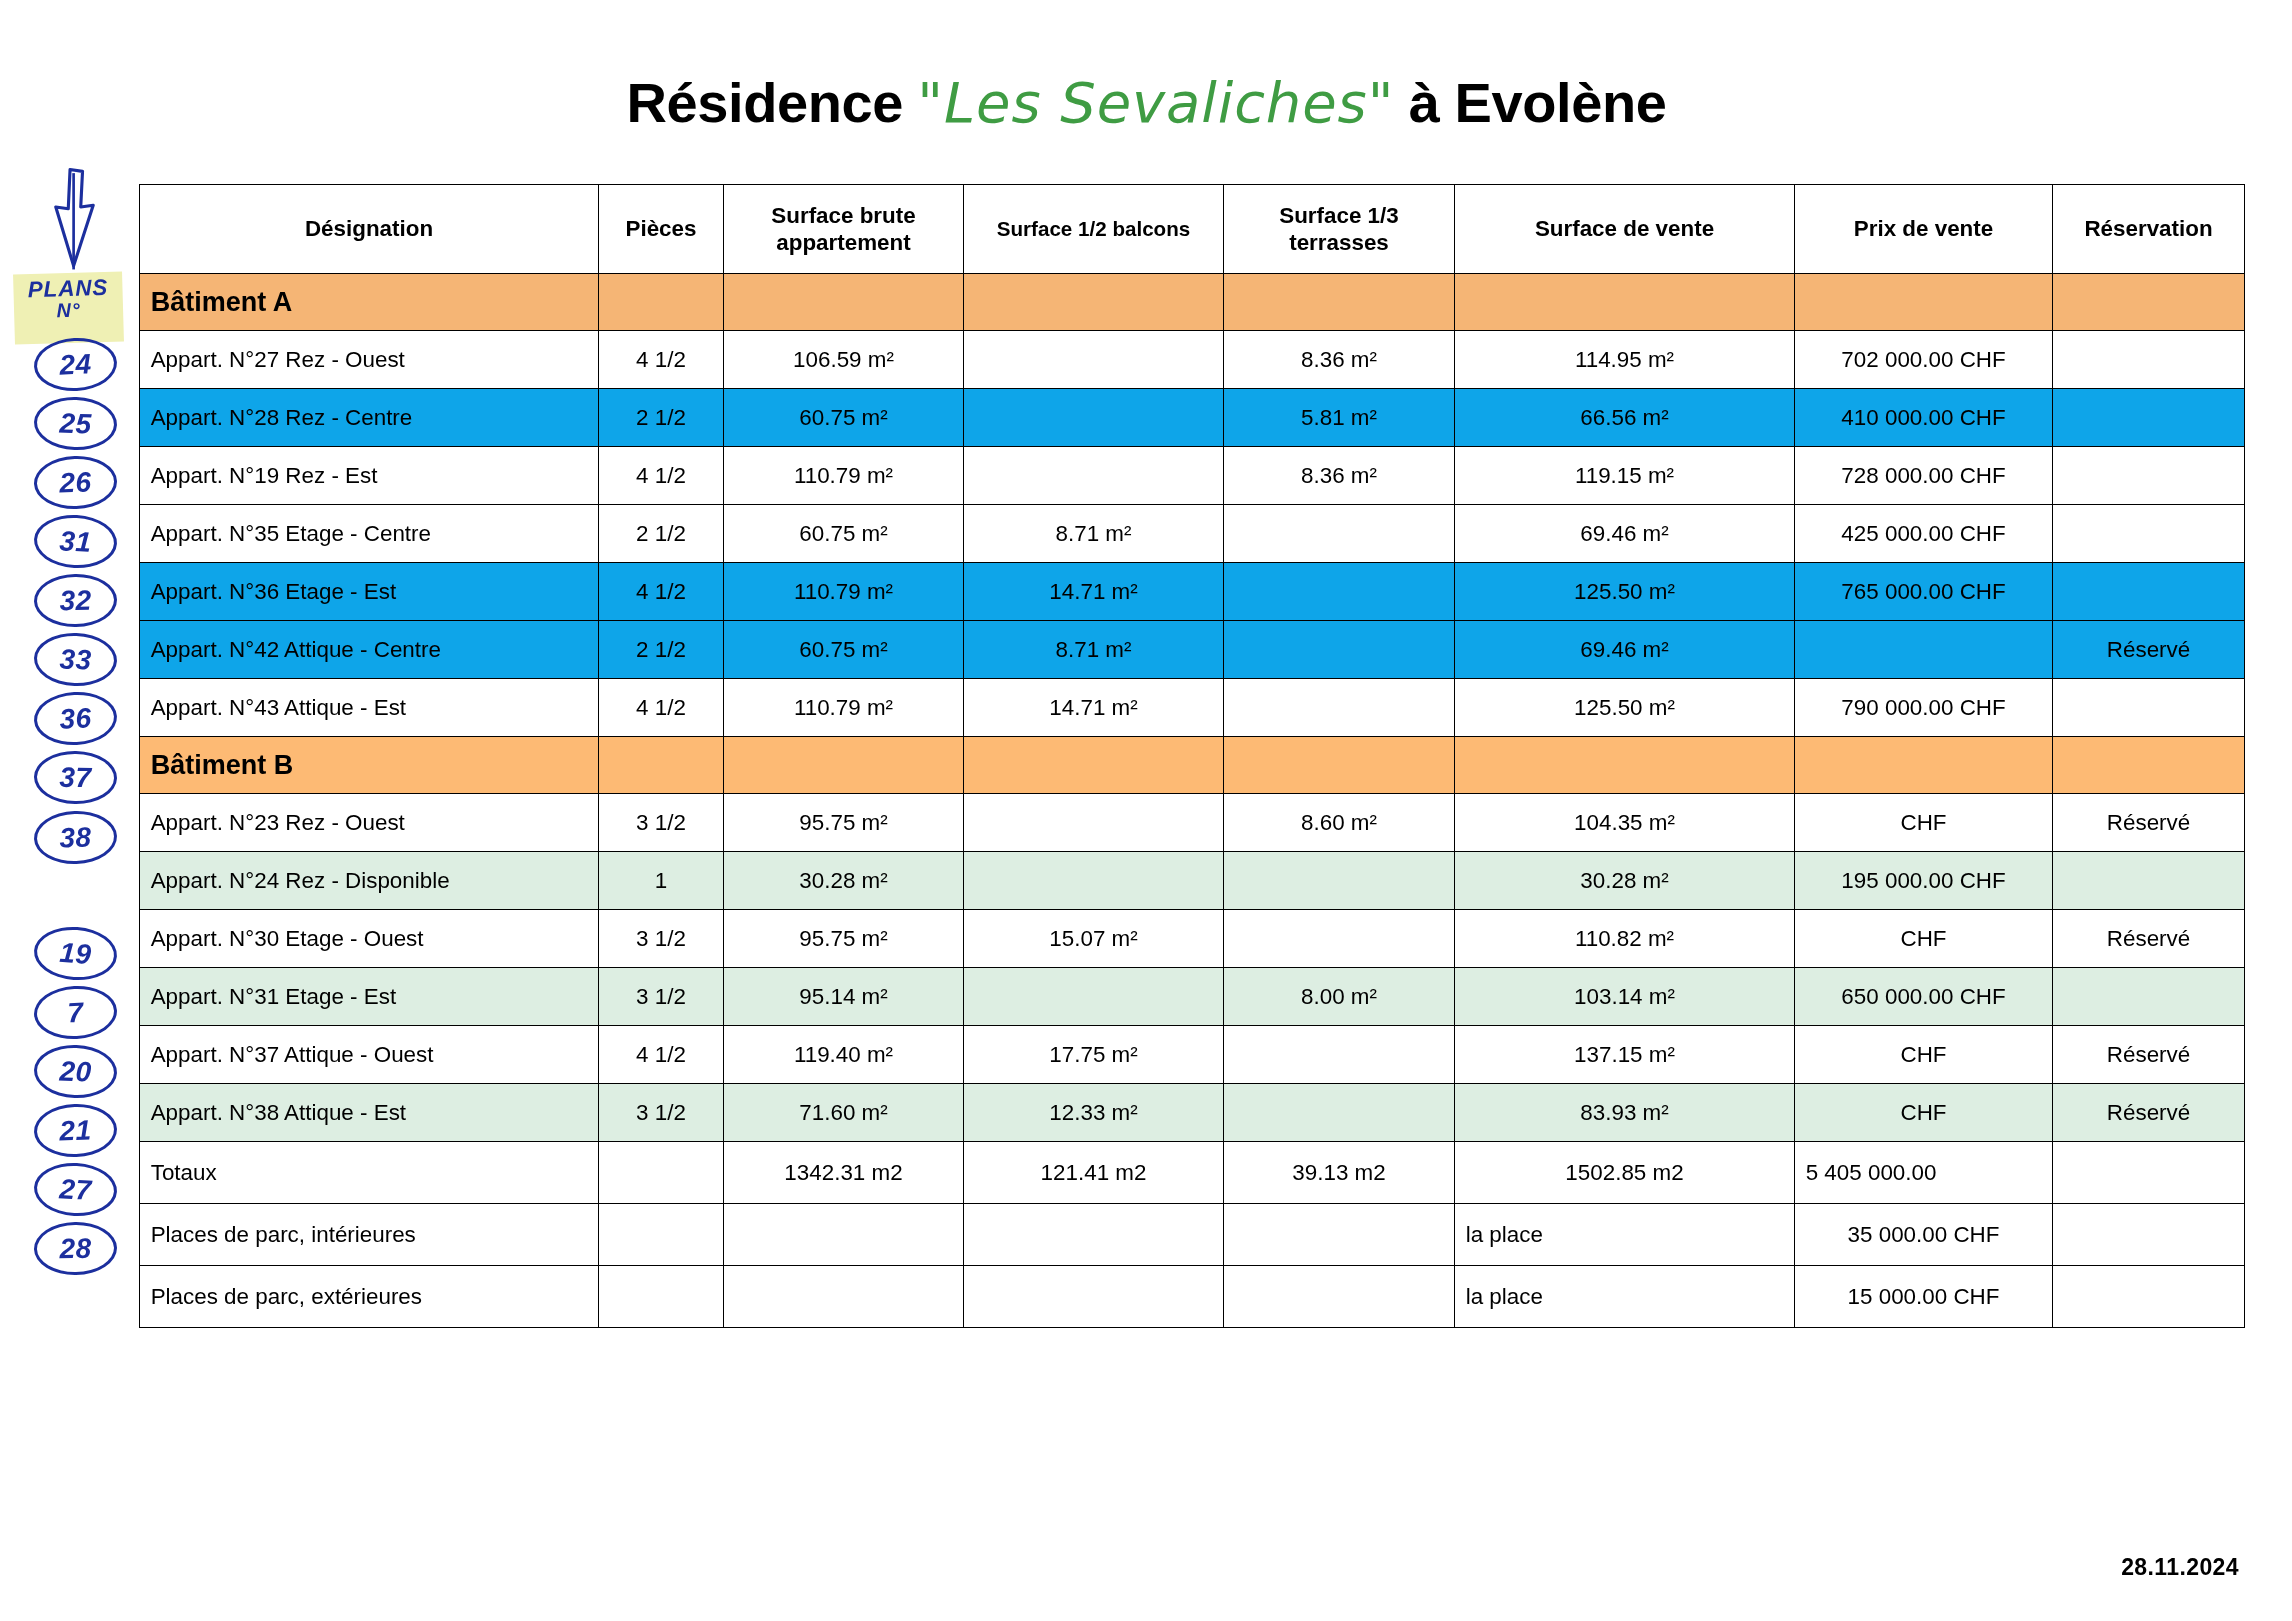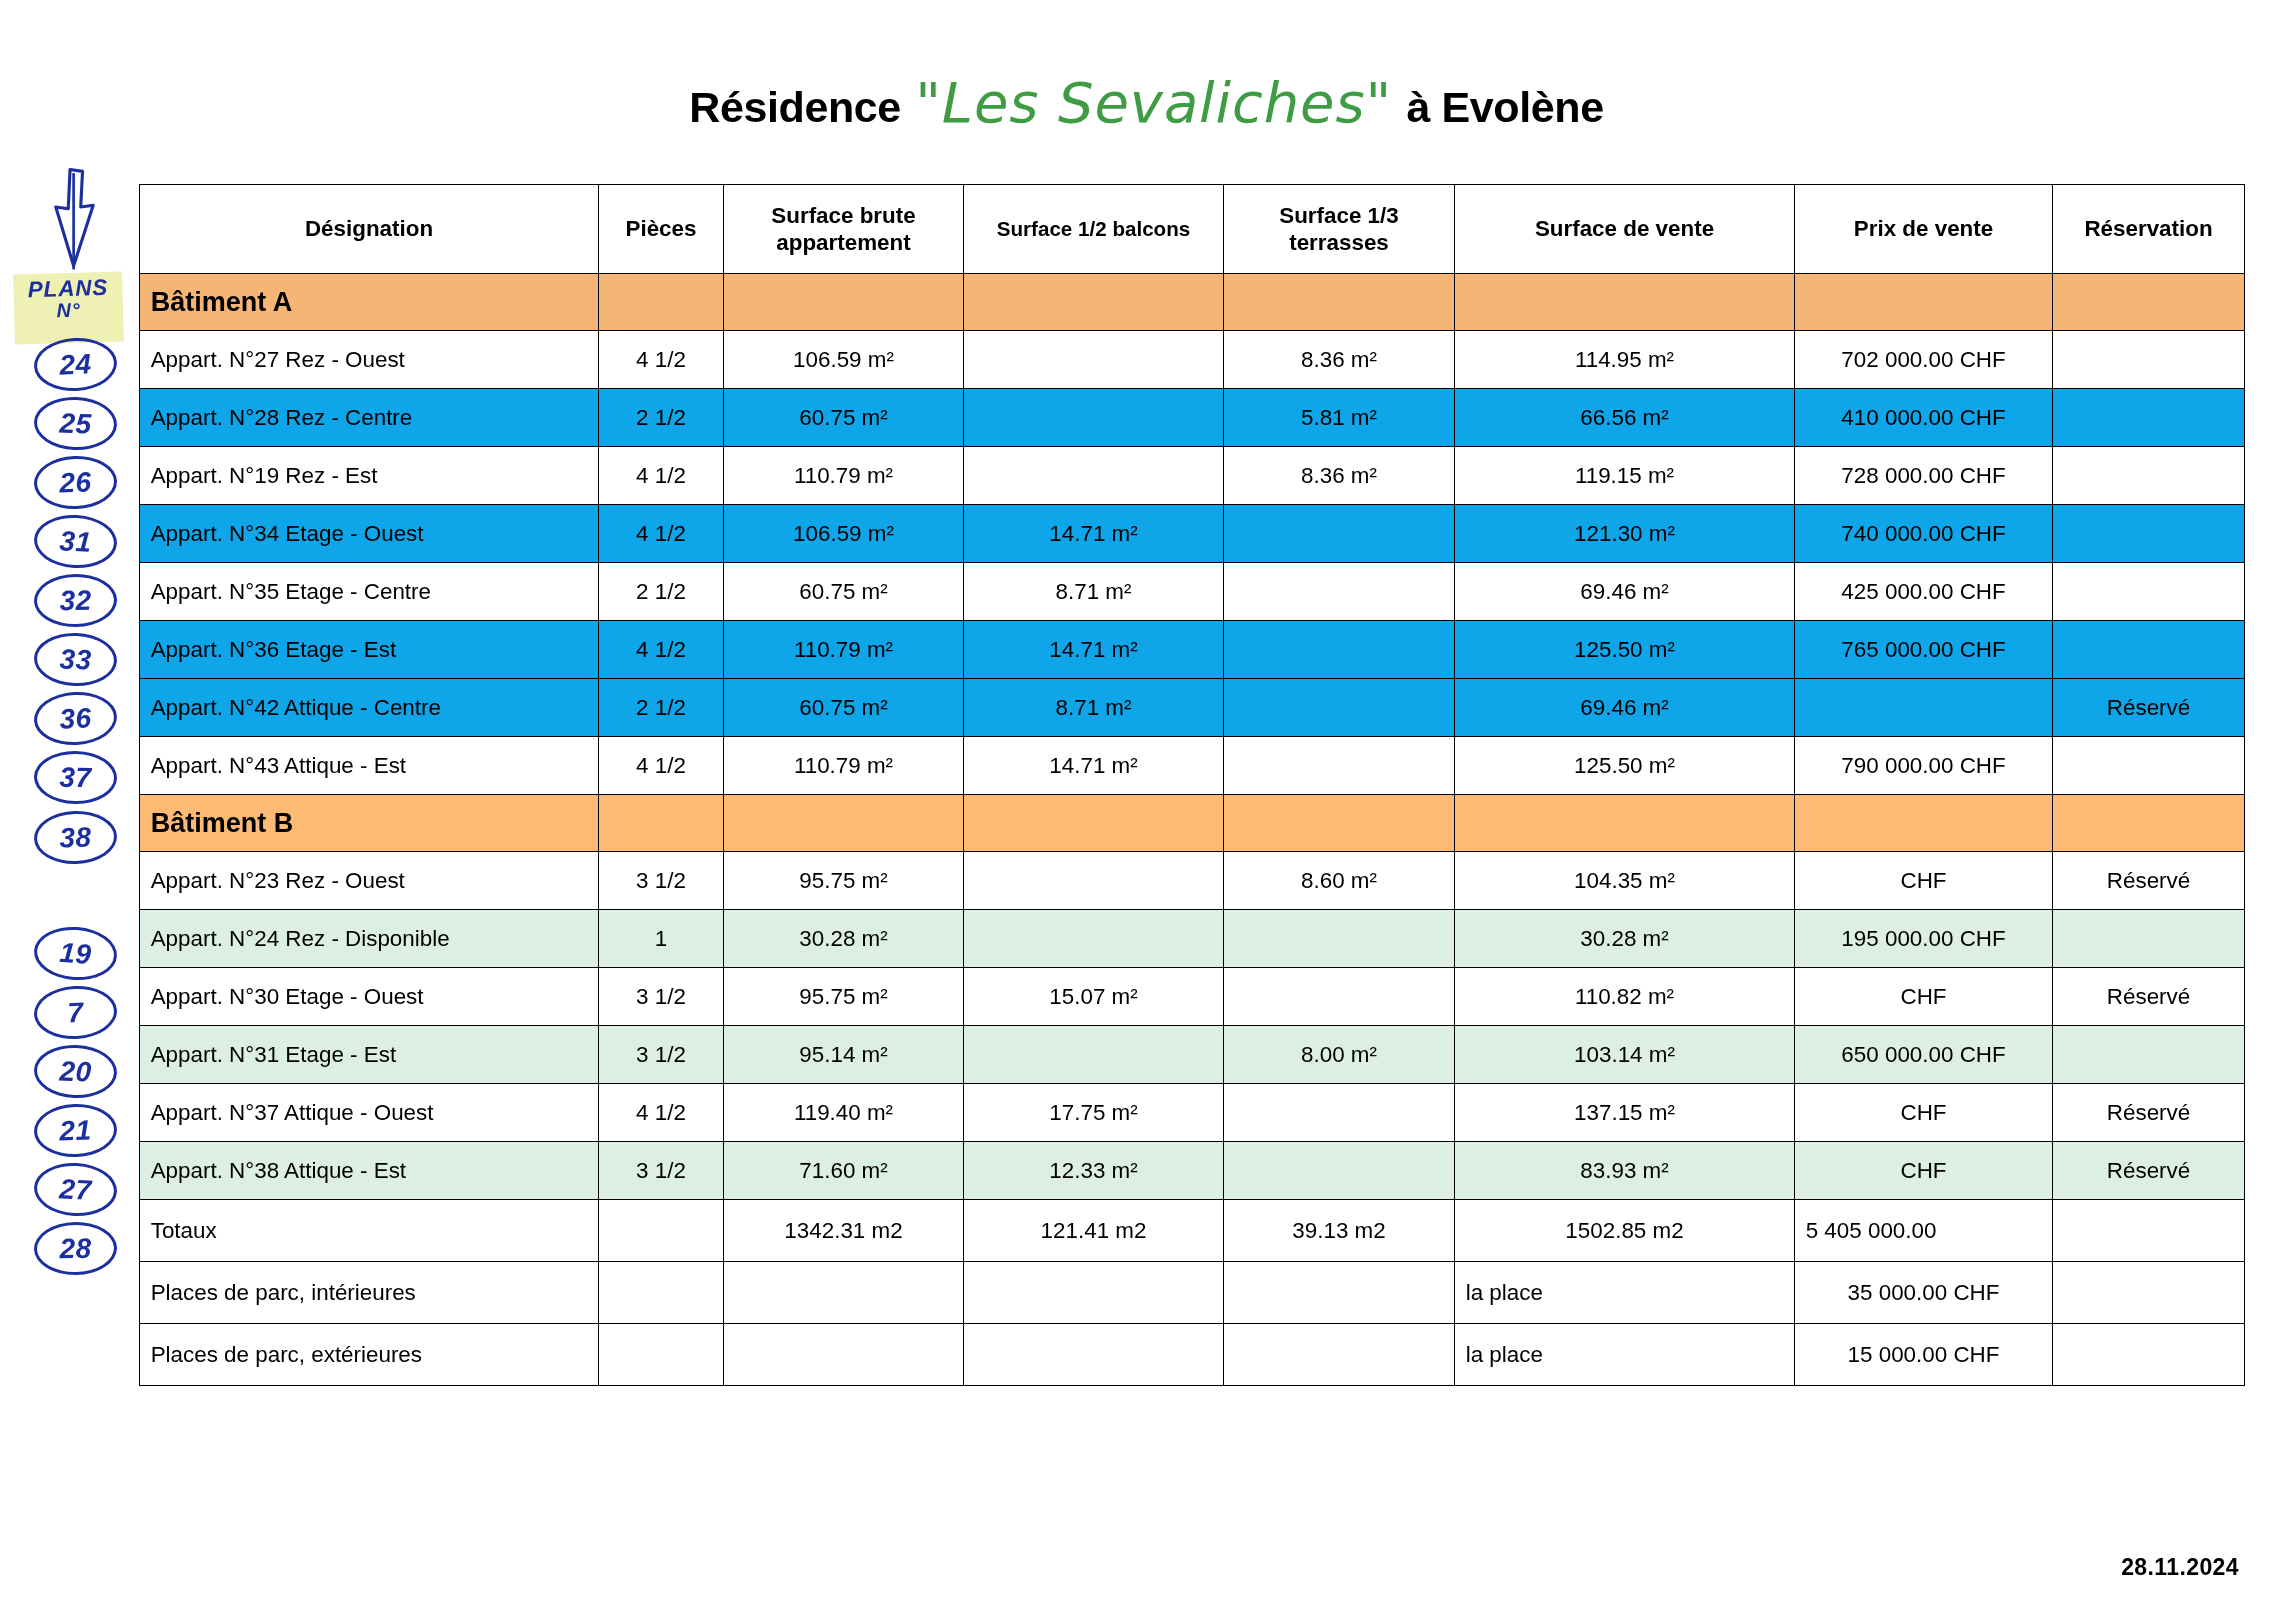--- a/index.html
+++ b/index.html
@@ -19,21 +19,21 @@
   
   .title-row {
     position: absolute;
     left: 0;
     top: 70px;
     width: 2293px;
     text-align: center;
     white-space: nowrap;
   }
   .title-a, .title-c {
-    font-size: 43px;
+    font-size: 56px;
     font-weight: bold;
     letter-spacing: -0.4px;
     vertical-align: baseline;
   }
   .title-b {
     font-size: 56px;
     color: #3f9c43;
     font-style: italic;
     font-family: "DejaVu Sans", sans-serif;
     font-weight: 500;
@@ -228,30 +228,20 @@
       <tr class="row">
         <td class="des">Appart. N°19 Rez - Est</td>
         <td class="num">4 1/2</td>
         <td class="num">110.79 m²</td>
         <td class="num"></td>
         <td class="num">8.36 m²</td>
         <td class="num">119.15 m²</td>
         <td class="right">728 000.00  CHF</td>
         <td class="res"></td>
       </tr>
-      <tr class="row alt-a">
-        <td class="des">Appart. N°34  Etage - Ouest</td>
-        <td class="num">4 1/2</td>
-        <td class="num">106.59 m²</td>
-        <td class="num">14.71 m²</td>
-        <td class="num"></td>
-        <td class="num">121.30 m²</td>
-        <td class="right">740 000.00  CHF</td>
-        <td class="res"></td>
-      </tr>
       <tr class="row">
         <td class="des">Appart. N°35 Etage - Centre</td>
         <td class="num">2 1/2</td>
         <td class="num">60.75 m²</td>
         <td class="num">8.71 m²</td>
         <td class="num"></td>
         <td class="num">69.46 m²</td>
         <td class="right">425 000.00  CHF</td>
         <td class="res"></td>
       </tr>

